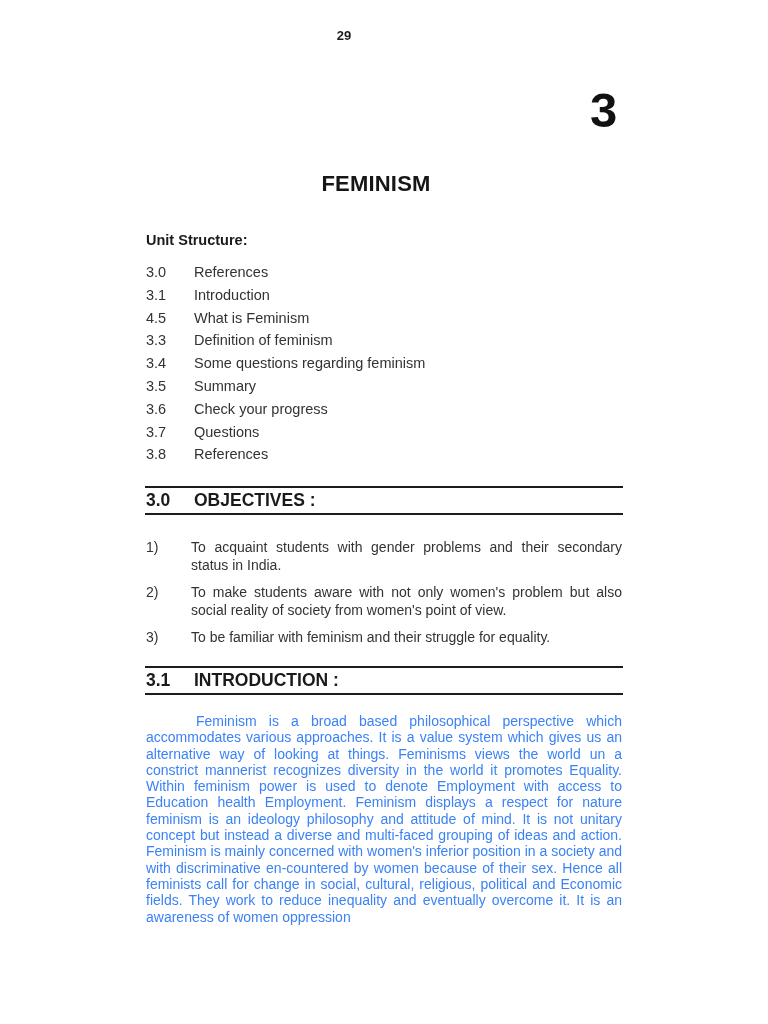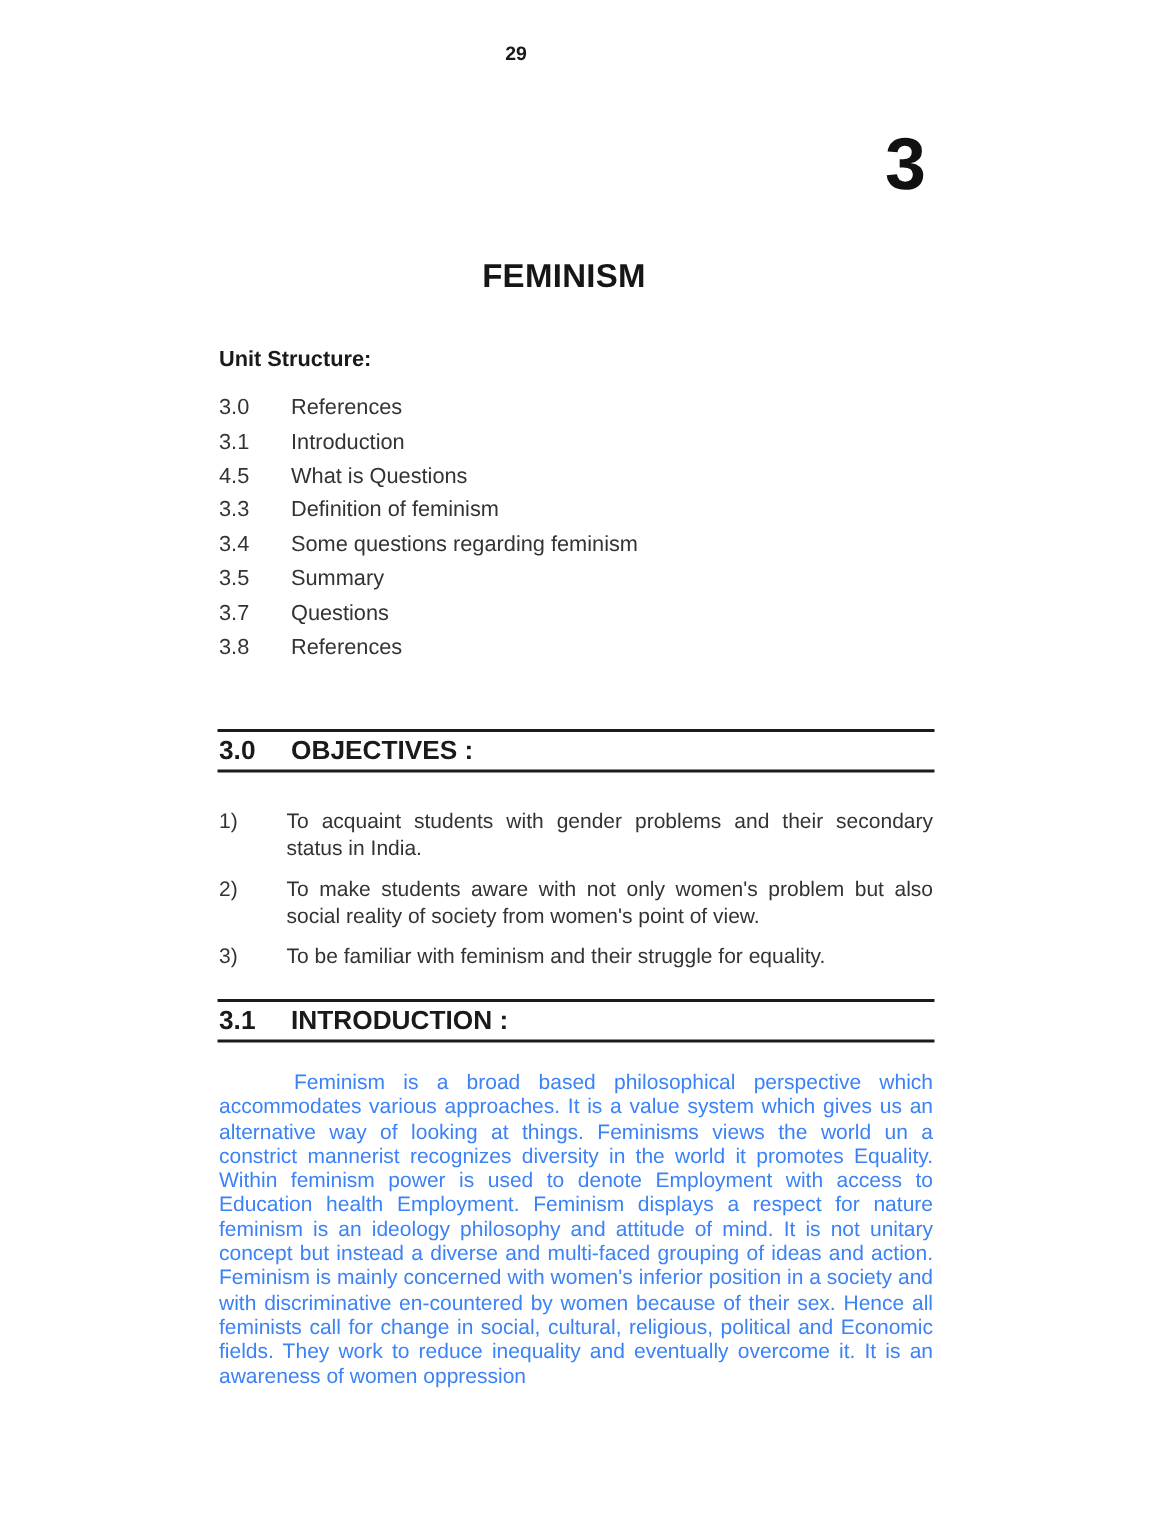--- a/index.html
+++ b/index.html
@@ -36,33 +36,37 @@
   <li>
       <span class="num">3.0</span>
       <span>References</span>
     </li>
   <li>
       <span class="num">3.1</span>
       <span>Introduction</span>
     </li>
   <li>
       <span class="num">4.5</span>
-      <span>What is Questions</span>
+      <span>What is Feminism</span>
     </li>
   <li>
       <span class="num">3.3</span>
       <span>Definition of feminism</span>
     </li>
   <li>
       <span class="num">3.4</span>
       <span>Some questions regarding feminism</span>
     </li>
   <li>
       <span class="num">3.5</span>
       <span>Summary</span>
+    </li>
+  <li>
+      <span class="num">3.6</span>
+      <span>Check your progress</span>
     </li>
   <li>
       <span class="num">3.7</span>
       <span>Questions</span>
     </li>
   <li>
       <span class="num">3.8</span>
       <span>References</span>
     </li>
 </ul>

